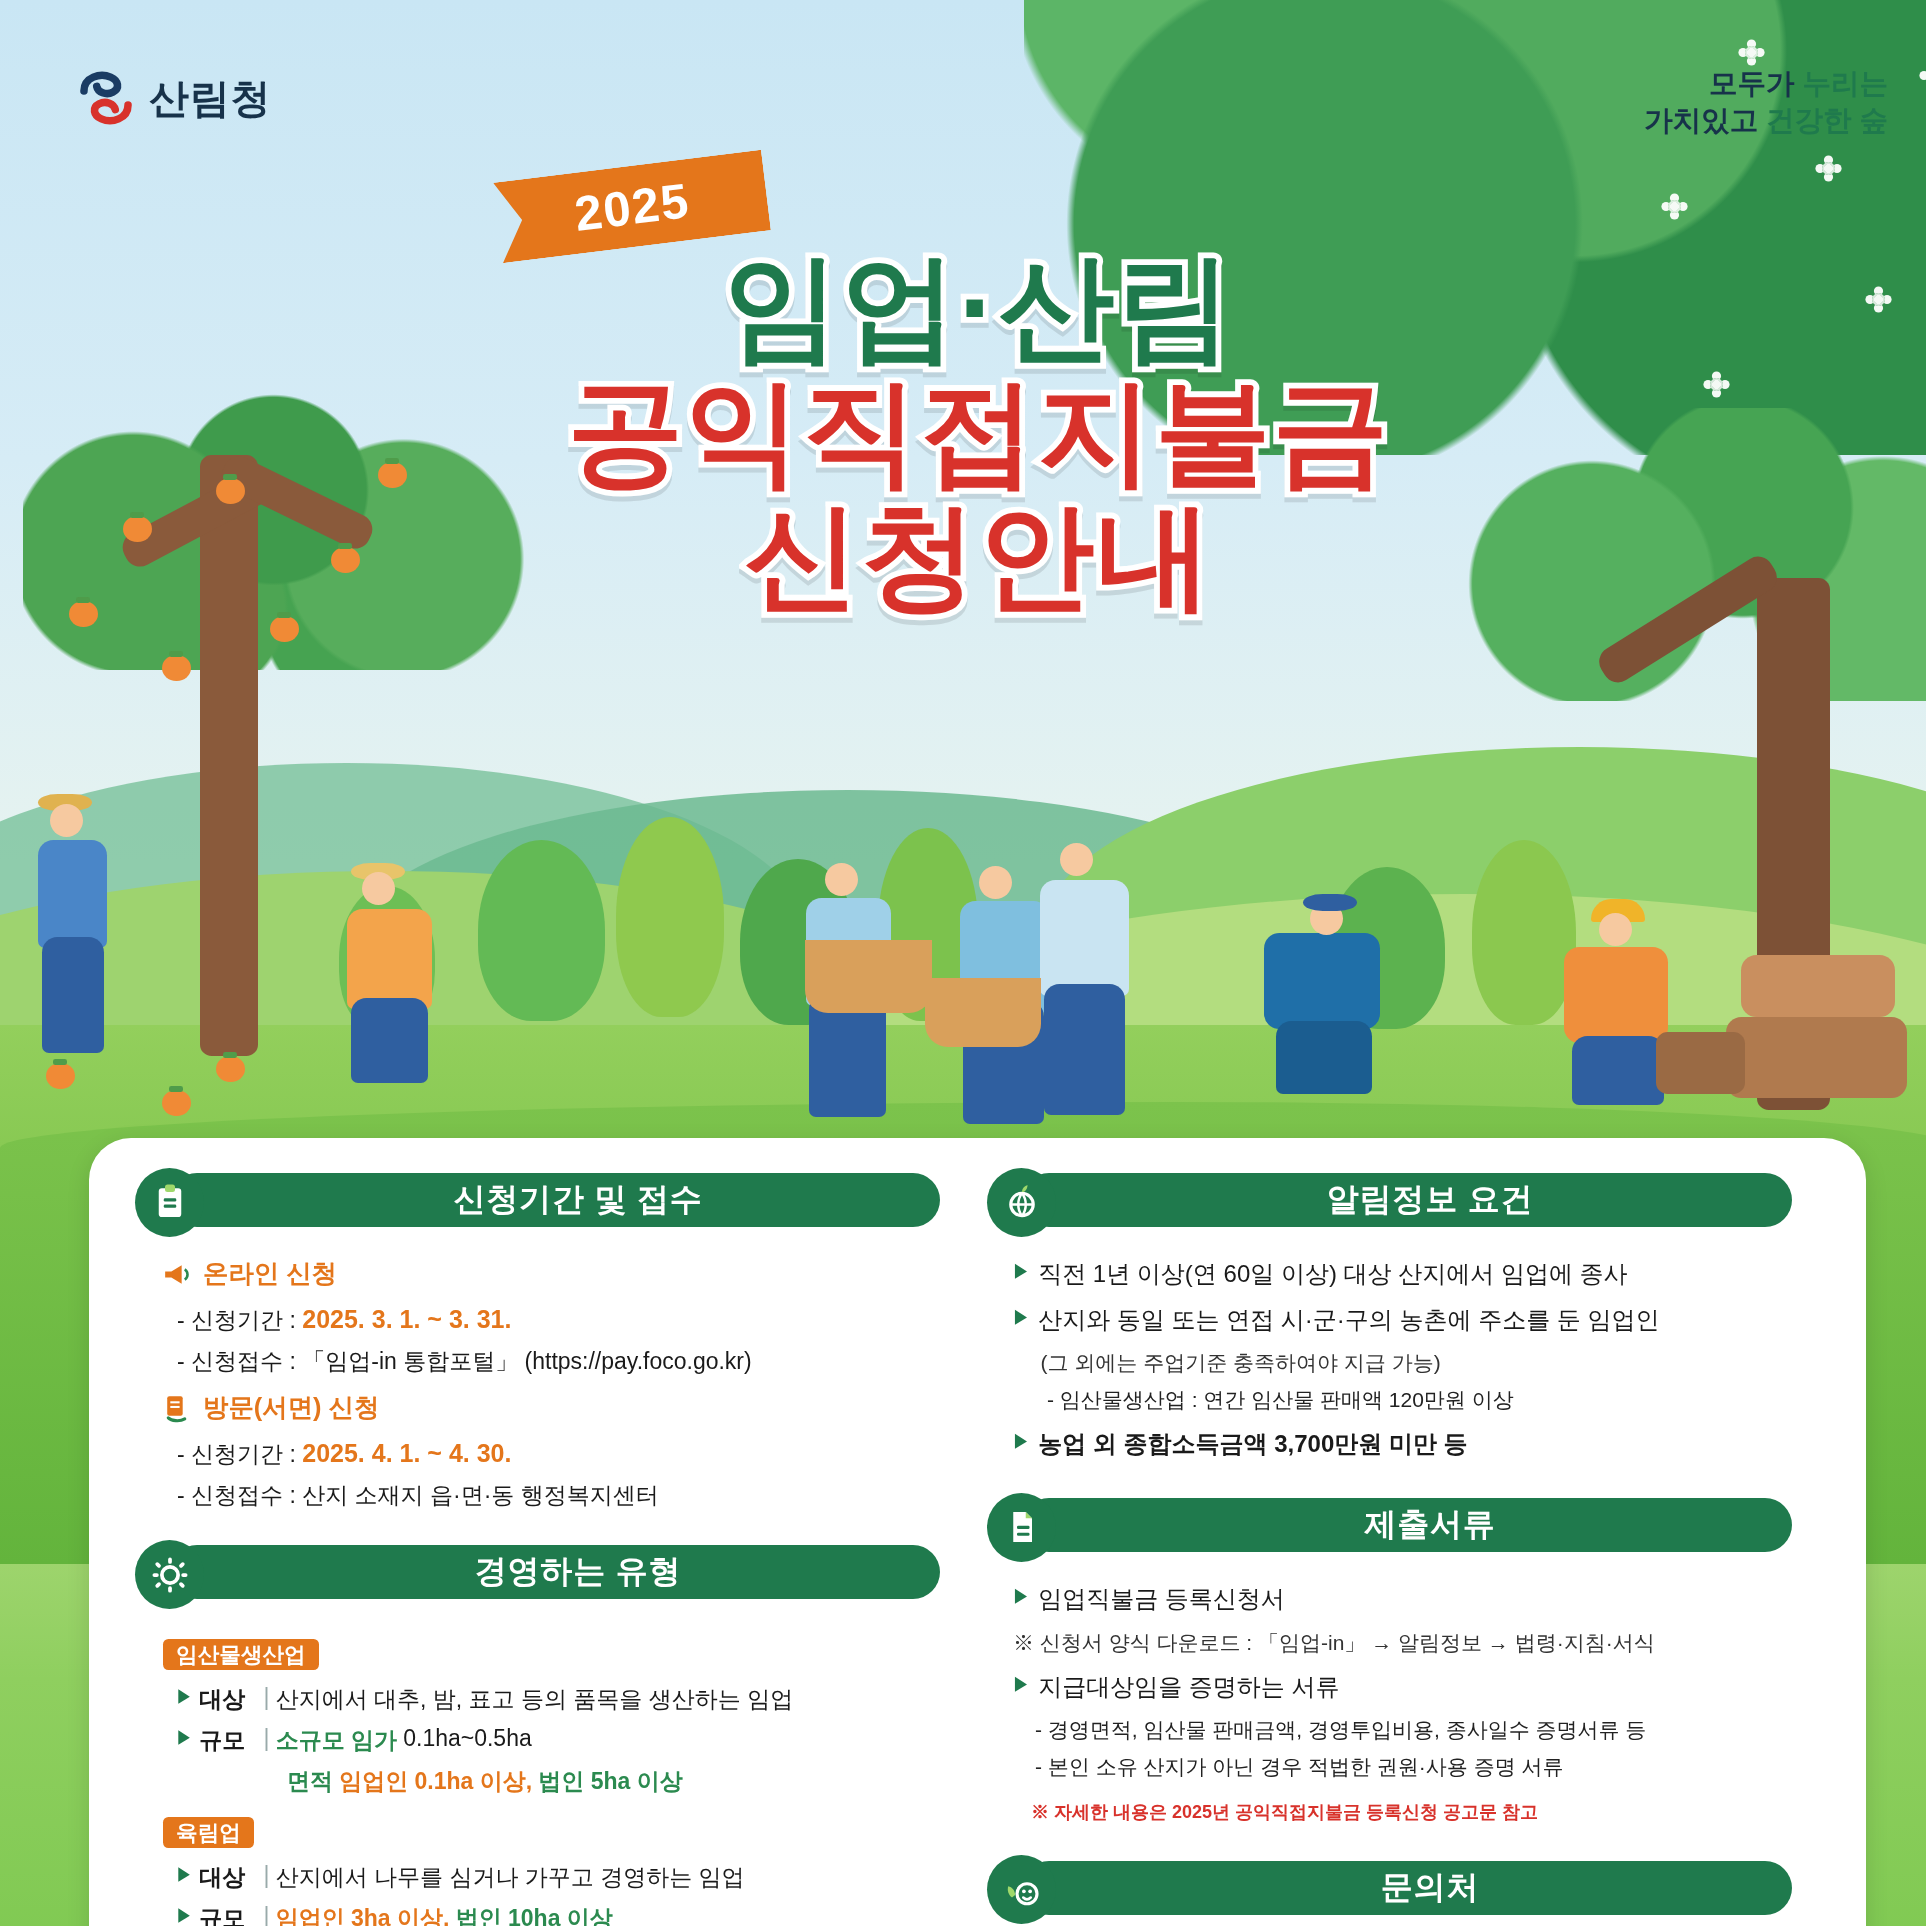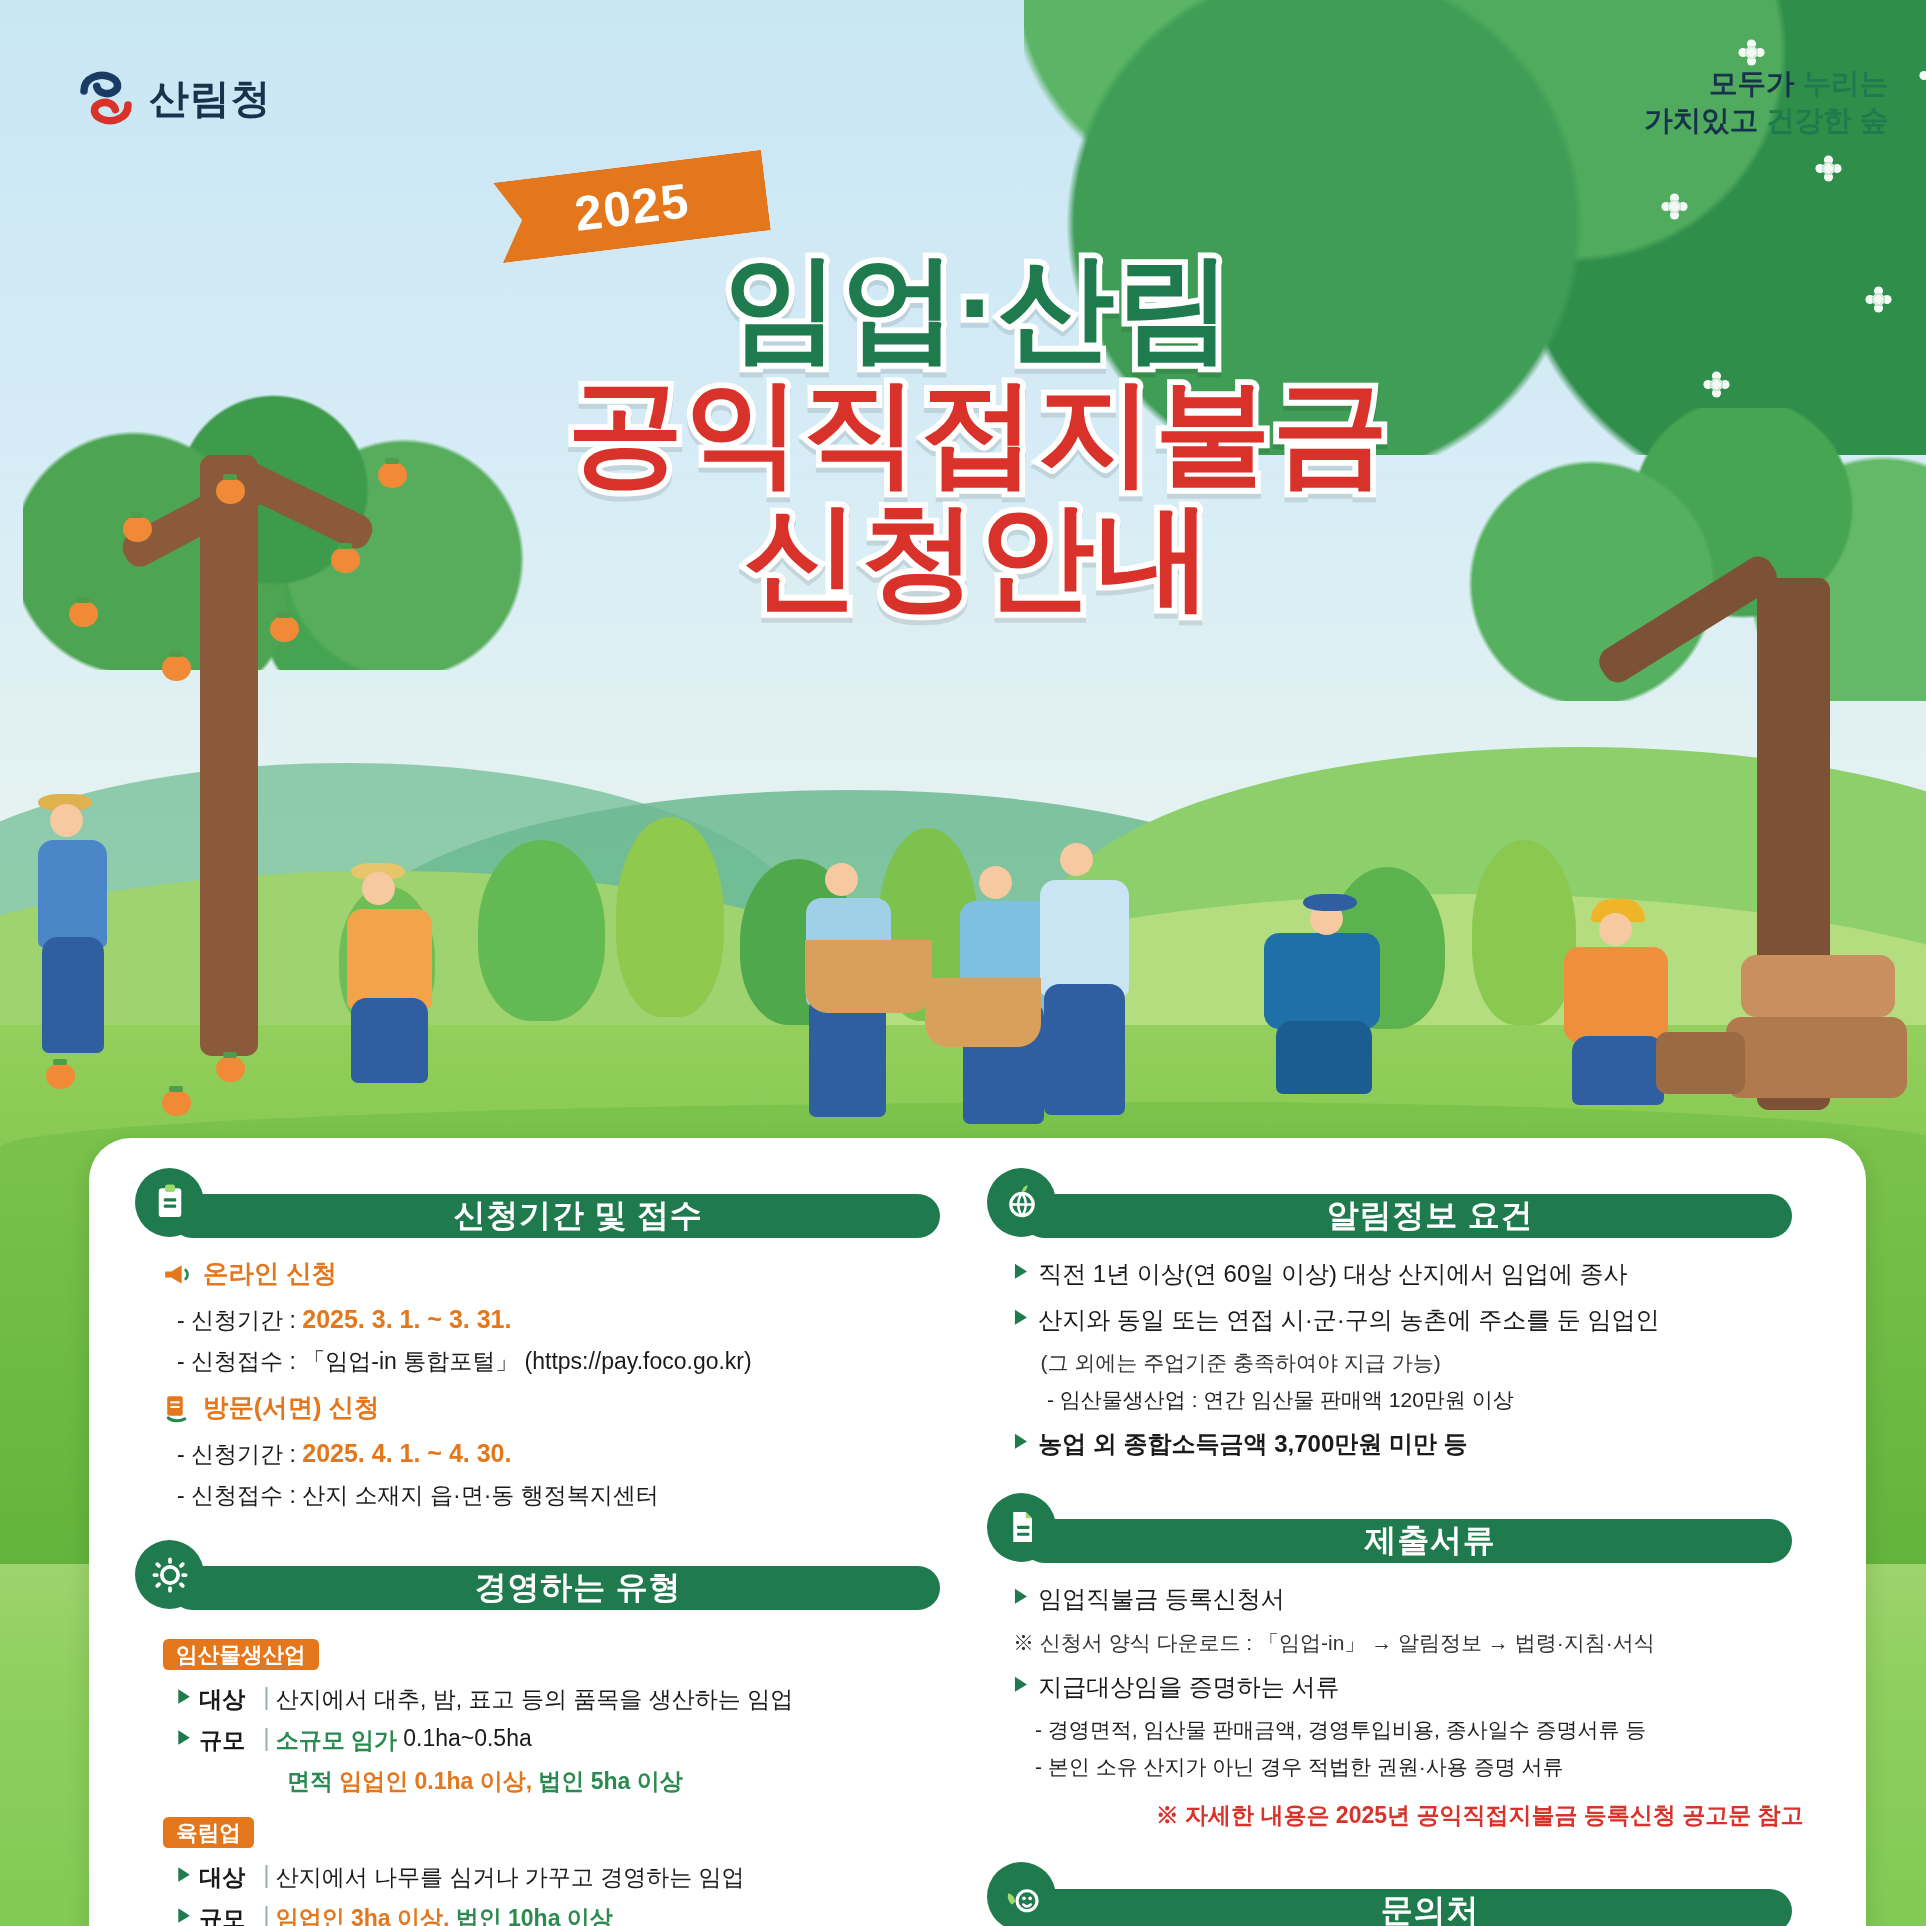--- a/index.html
+++ b/index.html
@@ -101,23 +101,23 @@
     box-shadow: 0 7.7px 23px rgba(0,0,0,.12);
   }
   .col-left  { position: absolute; left: 46px;  top: 35px; width: 840px; }
   .col-right { position: absolute; left: 898px; top: 35px; width: 832px; }
 
   
   .sec {
     position: relative; width: 805px; height: 67px; margin-bottom: 17px;
   }
   .sec .pill {
-    position: absolute; left: 35px; top: 0; width: 770px; height: 44px;
+    position: absolute; left: 35px; top: 0; width: 770px; height: 54px;
     background: #1f7a4d; border-radius: 27px;
-    display: flex; align-items: center; justify-content: center; margin-top: 21px;
+    display: flex; align-items: center; justify-content: center;
   }
   .sec .pill span {
     color: #ffffff; font-size: 32px; font-weight: bold; letter-spacing: 0.8px;
     padding-left: 46px;
   }
   .sec .badge {
     position: absolute; left: 0; top: -5.4px; width: 69px; height: 69px;
     background: #1f7a4d; border-radius: 50%;
     display:flex; align-items:center; justify-content:center;
   }
@@ -469,21 +469,21 @@
           <span class="tri">▶</span>
           <span>임업직불금 등록신청서</span>
         </div>
         <div class="note" style="margin-left:1px;">※ 신청서 양식 다운로드 : 「임업-in」 → 알림정보 → 법령·지침·서식</div>
         <div class="arrow-li">
           <span class="tri">▶</span>
           <span>지급대상임을 증명하는 서류</span>
         </div>
         <div class="dashli" style="margin-left:23px;">-  경영면적, 임산물 판매금액, 경영투입비용, 종사일수 증명서류 등</div>
         <div class="dashli" style="margin-left:23px;">-  본인 소유 산지가 아닌 경우 적법한 권원·사용 증명 서류</div>
-        <div class="red" style="font-size:23px; margin:17px 0 0 19px;text-align:right;">※ 자세한 내용은 2025년 공익직접지불금 등록신청 공고문 참고</div>
+        <div class="red" style="font-size:18px; margin:17px 0 0 19px;">※ 자세한 내용은 2025년 공익직접지불금 등록신청 공고문 참고</div>
       </div>
 
       <div class="sec" style="margin-top:37px;">
         <div class="pill">
             <span>문의처</span>
           </div>
         <div class="badge">
           <svg viewBox="0 0 64 64">
               <circle cx="40" cy="38" r="16" fill="none" stroke="#fff" stroke-width="5"></circle>
               <circle cx="35" cy="34" r="3" fill="#fff"></circle>

